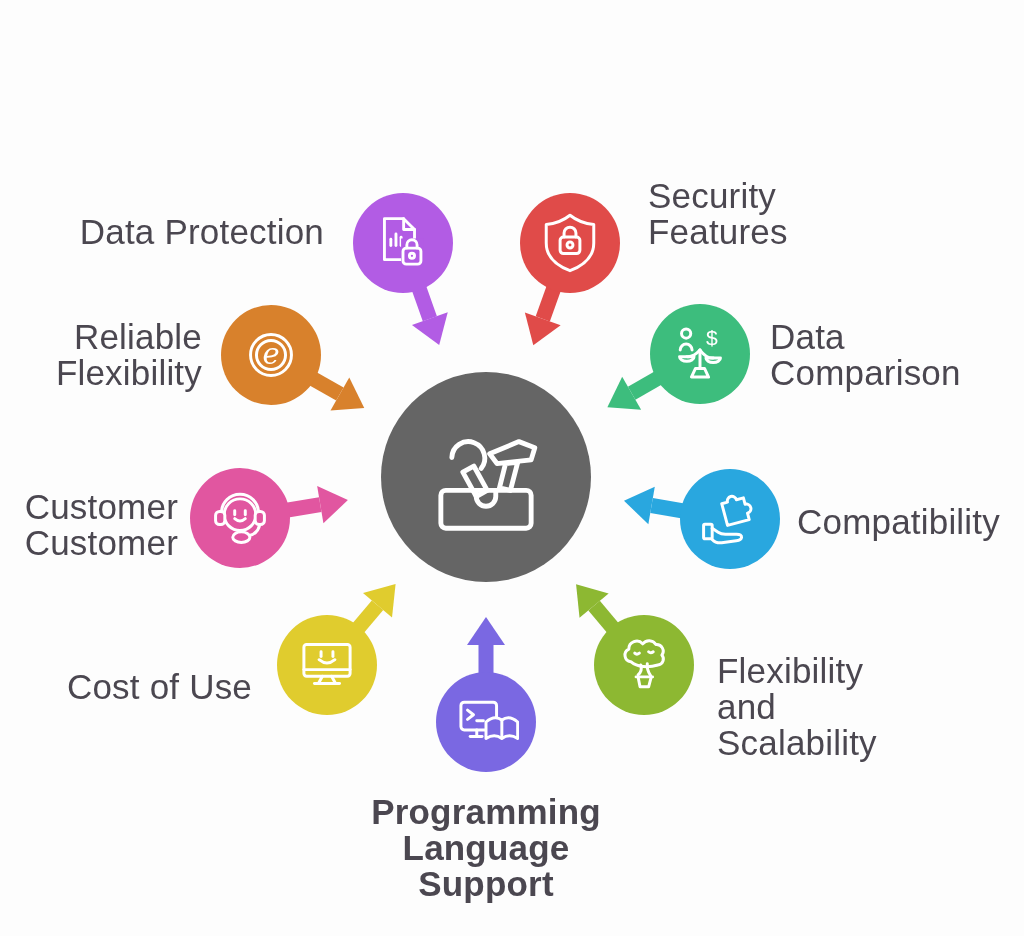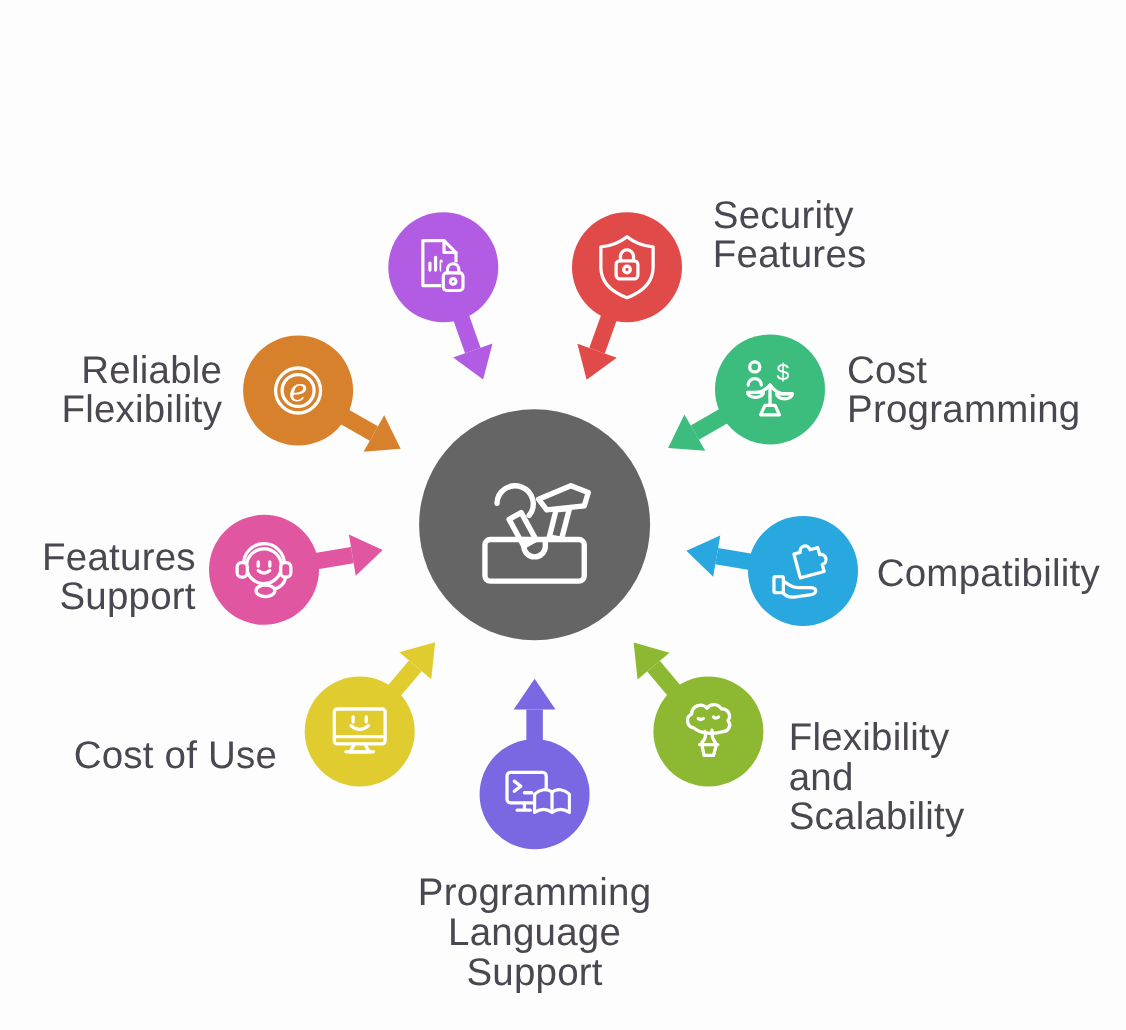--- a/index.html
+++ b/index.html
@@ -18,21 +18,21 @@
   .node{
     position:absolute;width:100px;height:100px;border-radius:50%;
     display:flex;align-items:center;justify-content:center;
   }
   .label{
     position:absolute;
     font-size:35px;line-height:36px;color:#4b4750;
     letter-spacing:0.2px;
   }
   .label.right{text-align:right;}
-  .label.center{text-align:center;}
+  .label.center{text-align:center;font-weight:bold;}
   svg{display:block;}
 </style>
 </head>
 <body>
 
 <div class="canvas">
 
   <svg id="arrows" viewBox="0 0 1024 936">
       <line x1="403" y1="243" x2="429.8385327260853" y2="318.665260938602" stroke="#b25ce4" stroke-width="15"></line>
       <polygon points="439.19877727173775,345.05438411550165 411.9316277131891,325.0168554517233 447.74543773898154,312.3136664254807" fill="#b25ce4"></polygon>
@@ -188,22 +188,23 @@
   <div class="node" style="left: 221px; top: 305px; background: rgb(216, 129, 44); color: rgb(216, 129, 44);">
     <svg viewBox="0 0 100 100" width="66" height="66">
       <g fill="none" stroke="#fff" stroke-width="4.5">
         <circle cx="50" cy="50" r="31"></circle>
         <circle cx="50" cy="50" r="22"></circle>
       </g>
       <text x="50" y="64" font-size="44" font-family="DejaVu Serif, serif" font-style="italic" fill="#fff" text-anchor="middle">e</text>
     </svg>
   </div>
 
+  <div class="label right" style="left:64px;top:214px;width:260px">Data Protection</div>
   <div class="label" style="left:648px;top:178px;width:150px">Security Features</div>
-  <div class="label" style="left:770px;top:319px;width:170px">Cost Programming</div>
+  <div class="label" style="left:770px;top:319px;width:170px">Data Comparison</div>
   <div class="label" style="left:797px;top:504px;width:225px">Compatibility</div>
   <div class="label" style="left:717px;top:653px;width:205px">Flexibility and Scalability</div>
   <div class="label center" style="left:351px;top:794px;width:270px">Programming Language Support</div>
   <div class="label right" style="left:42px;top:669px;width:210px">Cost of Use</div>
-  <div class="label right" style="left:6px;top:489px;width:172px">Features Support</div>
+  <div class="label right" style="left:6px;top:489px;width:172px">Customer Customer</div>
   <div class="label right" style="left:10px;top:319px;width:192px">Reliable Flexibility</div>
 
 </div>
 
 </body></html>

